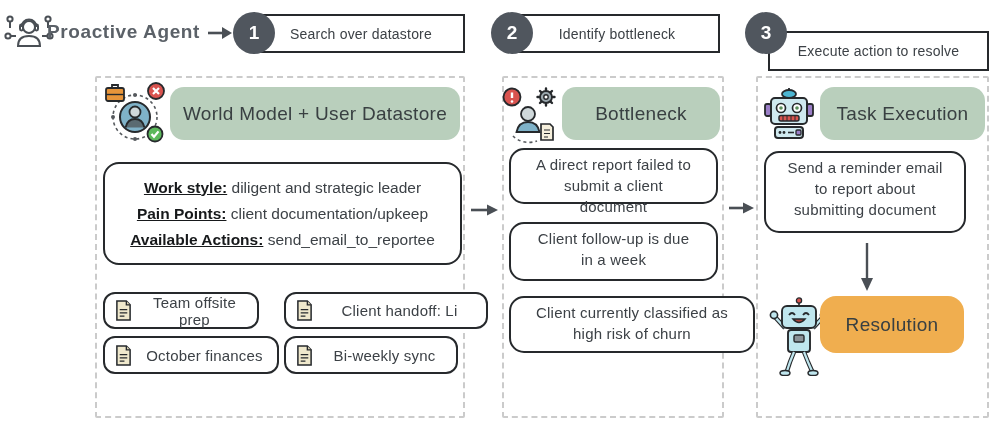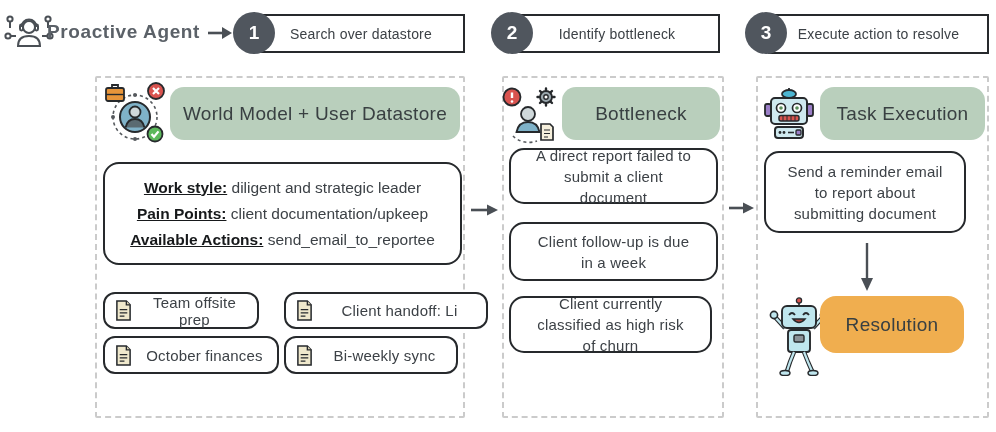--- a/index.html
+++ b/index.html
@@ -32,21 +32,21 @@
   }
   .pill{
     border-radius:14px;display:flex;align-items:center;justify-content:center;
     font-size:19px;color:#394042;letter-spacing:.3px;box-sizing:border-box;text-align:center;
   }
   .pill-green{background:#b9cfbc;}
   .pill-orange{background:#f0ae4f;}
 
   .round-box{
     background:#ffffff;border:2px solid #26292c;border-radius:15px;
-    display:flex;align-items:center;justify-content:center;text-align:center;
+    display:flex;align-items:flex-start;justify-content:center;text-align:center;
     font-size:15px;line-height:21px;color:#3c4146;box-sizing:border-box;
     padding:4px 20px;letter-spacing:.2px;
   }
 
   
   .profile-box{
     background:#ffffff;border:2px solid #26292c;border-radius:16px;
     box-sizing:border-box;display:flex;flex-direction:column;justify-content:center;
     padding:8px 24px;font-size:15.5px;line-height:26px;text-align:center;
   }
@@ -101,21 +101,21 @@
     <span>1</span>
   </div>
 
   <div class="abs step-box" style="left:514px;top:14px;width:206px;height:39px;">
     <span>Identify bottleneck</span>
   </div>
   <div class="abs step-circle" style="left:491px;top:12px;">
     <span>2</span>
   </div>
 
-  <div class="abs step-box" style="left:768px;top:14px;width:221px;height:40px;justify-content:center;">
+  <div class="abs step-box" style="left:768px;top:31px;width:221px;height:40px;justify-content:center;">
     <span>Execute action to resolve</span>
   </div>
   <div class="abs step-circle" style="left:745px;top:12px;">
     <span>3</span>
   </div>
 
   <div class="abs panel" style="left:95px;top:76px;width:370px;height:342px;"></div>
 
   <div class="abs" style="left:103px;top:79px;">
     <svg width="64" height="68" viewBox="0 0 64 68">
@@ -215,21 +215,21 @@
   <div class="abs pill pill-green" style="left:562px;top:87px;width:158px;height:53px;">
     <span>Bottleneck</span>
   </div>
 
   <div class="abs round-box" style="left:509px;top:148px;width:209px;height:56px;">
     <span>A direct report failed to submit a client document</span>
   </div>
   <div class="abs round-box" style="left:509px;top:222px;width:209px;height:59px;">
     <span>Client follow-up is due in a week</span>
   </div>
-  <div class="abs round-box" style="left:509px;top:296px;width:203px;height:57px;">
+  <div class="abs round-box" style="left:509px;top:296px;width:246px;height:57px;">
     <span>Client currently classified as high risk of churn</span>
   </div>
 
   <div class="abs" style="left:728px;top:200px;">
     <svg width="28" height="16" viewBox="0 0 28 16">
         <path d="M1 8 H17" stroke="#4a4f55" stroke-width="2.6"></path>
         <path d="M15 2.5 L26 8 L15 13.5 Z" fill="#4a4f55"></path>
       </svg>
   </div>
 

